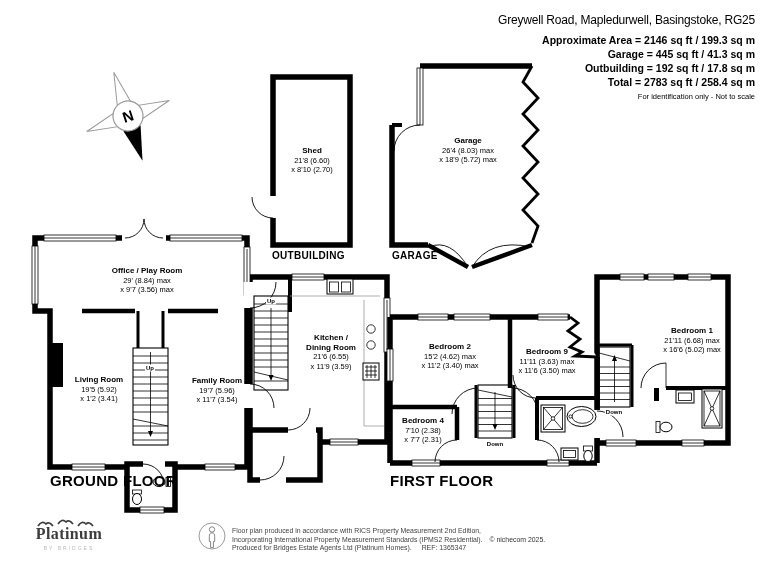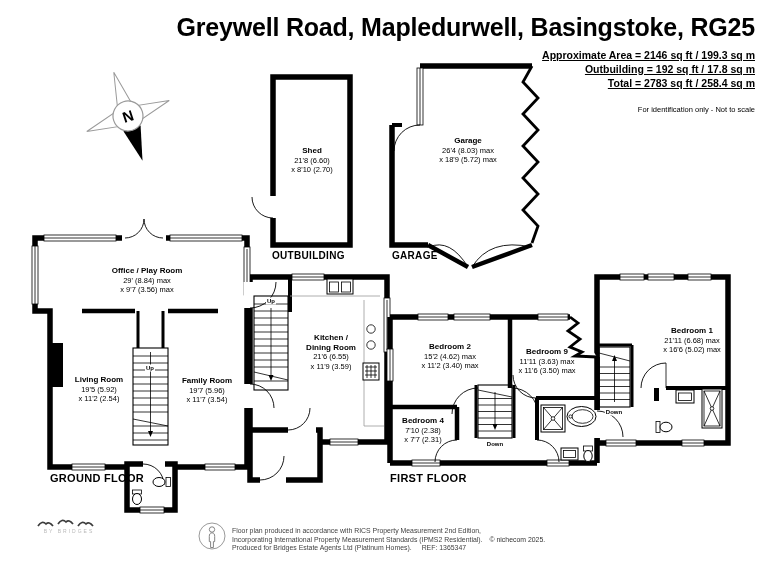--- a/index.html
+++ b/index.html
@@ -14,28 +14,28 @@
   .thin{stroke:#000;stroke-width:1.1;fill:none;}
   .thin8{stroke:#000;stroke-width:0.8;fill:none;}
   .gap{fill:#fff;}
   .win{fill:#fff;stroke:#000;stroke-width:0.8;}
   .arc{stroke:#000;stroke-width:0.9;fill:none;}
   .fix{fill:#fff;stroke:#000;stroke-width:1;}
   .fix8{fill:#fff;stroke:#000;stroke-width:0.8;}
   .counter{stroke:#999;stroke-width:0.8;fill:none;}
   
   .header{position:absolute;top:13px;right:13px;text-align:right;}
-  .title{font-size:25px;font-weight:bold;letter-spacing:-0.2px;white-space:nowrap;}
-  .areas{margin-top:6px;font-size:10.5px;font-weight:bold;line-height:14px;text-decoration:underline;}
-  .note{margin-top:15px;font-size:7.5px;}
+  .title{font-size:12px;font-weight:normal;letter-spacing:-0.2px;white-space:nowrap;}
+  .areas{margin-top:6px;font-size:10.5px;font-weight:bold;line-height:14px;}
+  .note{margin-top:3px;font-size:7.5px;}
   .room-label{position:absolute;transform:translate(-50%,-50%);text-align:center;white-space:nowrap;z-index:5;}
   .room-label span{display:block;}
   .rname{font-size:8px;font-weight:bold;line-height:9.6px;}
   .rdim{font-size:7.5px;line-height:9.6px;}
-  .floor-label{position:absolute;font-size:11px;font-weight:bold;letter-spacing:0.3px;z-index:5;}
+  .floor-label{position:absolute;font-size:15px;font-weight:bold;letter-spacing:0.3px;z-index:5;}
   .stair-label{position:absolute;transform:translate(-50%,-50%);font-size:6px;font-weight:bold;
                background:#fff;padding:0 1px;line-height:7px;z-index:6;}
   .footer-logo{position:absolute;left:10px;top:514px;width:118px;text-align:center;color:#3c3c3c;z-index:5;}
   .logo-name{font-family:"Liberation Serif",serif;font-size:16px;font-weight:bold;line-height:16.5px;letter-spacing:0.4px;}
   .logo-sub{font-size:5px;letter-spacing:2px;color:#b9b9b9;margin-top:2px;}
   .disclaimer{position:absolute;left:232px;top:527px;font-size:6.9px;line-height:8.7px;color:#3f3f3f;z-index:5;}
   .disclaimer .copy{margin-left:7px;color:#333;}
   .disclaimer .ref{margin-left:10px;}
 </style>
 </head>
@@ -271,37 +271,38 @@
     <circle cx="14" cy="14" r="13" fill="none" stroke="#9a9a9a" stroke-width="1"></circle>
     <circle cx="14" cy="7.5" r="2.7" fill="none" stroke="#777" stroke-width="0.9"></circle>
     <path d="M14,10.8 C12,10.8 11.3,12.4 11.3,14.4 L11.3,19.6 L12.6,19.6 L12.6,25.5 L15.4,25.5 L15.4,19.6 L16.7,19.6 L16.7,14.4 C16.7,12.4 16,10.8 14,10.8 Z" fill="none" stroke="#777" stroke-width="0.9"></path>
   </g>
 </svg>
 
 <div class="header">
   <div class="title">Greywell Road, Mapledurwell, Basingstoke, RG25</div>
   <div class="areas">
     <div>Approximate Area = 2146 sq ft / 199.3 sq m</div>
+    <div>Garage = 445 sq ft / 41.3 sq m</div>
     <div>Outbuilding = 192 sq ft / 17.8 sq m</div>
     <div>Total = 2783 sq ft / 258.4 sq m</div>
   </div>
   <div class="note">For identification only - Not to scale</div>
 </div>
 
 <div class="room-label" style="left:147px;top:280px">
   <span class="rname">Office / Play Room</span>
   <span class="rdim">29' (8.84) max</span>
   <span class="rdim">x 9'7 (3.56) max</span>
 </div>
 <div class="room-label" style="left:99px;top:389px">
   <span class="rname">Living Room</span>
   <span class="rdim">19'5 (5.92)</span>
-  <span class="rdim">x 11'2 (2.54)</span>
-</div>
-<div class="room-label" style="left:207px;top:390px">
+  <span class="rdim">x 1'2 (3.41)</span>
+</div>
+<div class="room-label" style="left:217px;top:390px">
   <span class="rname">Family Room</span>
   <span class="rdim">19'7 (5.96)</span>
   <span class="rdim">x 11'7 (3.54)</span>
 </div>
 <div class="room-label" style="left:331px;top:352px">
   <span class="rname">Kitchen /</span>
   <span class="rname">Dining Room</span>
   <span class="rdim">21'6 (6.55)</span>
   <span class="rdim">x 11'9 (3.59)</span>
 </div>
@@ -341,20 +342,21 @@
 <div class="stair-label" style="left:495px;top:444px">Down</div>
 <div class="stair-label" style="left:614px;top:412px">Down</div>
 
 <div class="floor-label" style="left:50px;top:472px">GROUND FLOOR</div>
 <div class="floor-label" style="left:390px;top:472px">FIRST FLOOR</div>
 <div class="floor-label" style="left:272px;top:250px;font-size:10px">OUTBUILDING</div>
 <div class="floor-label" style="left:392px;top:250px;font-size:10px">GARAGE</div>
 
 <div class="footer-logo">
   <div style="height:12px"></div>
+  <div class="logo-name">Platinum</div>
   <div class="logo-sub">BY BRIDGES</div>
 </div>
 <div class="disclaimer">
   <div>Floor plan produced in accordance with RICS Property Measurement 2nd Edition,</div>
   <div>
     <span>Incorporating International Property Measurement Standards (IPMS2 Residential).</span><span class="copy">© nichecom 2025.</span>
   </div>
   <div>
     <span>Produced for Bridges Estate Agents Ltd (Platinum Homes).</span><span class="ref">REF: 1365347</span>
   </div>

